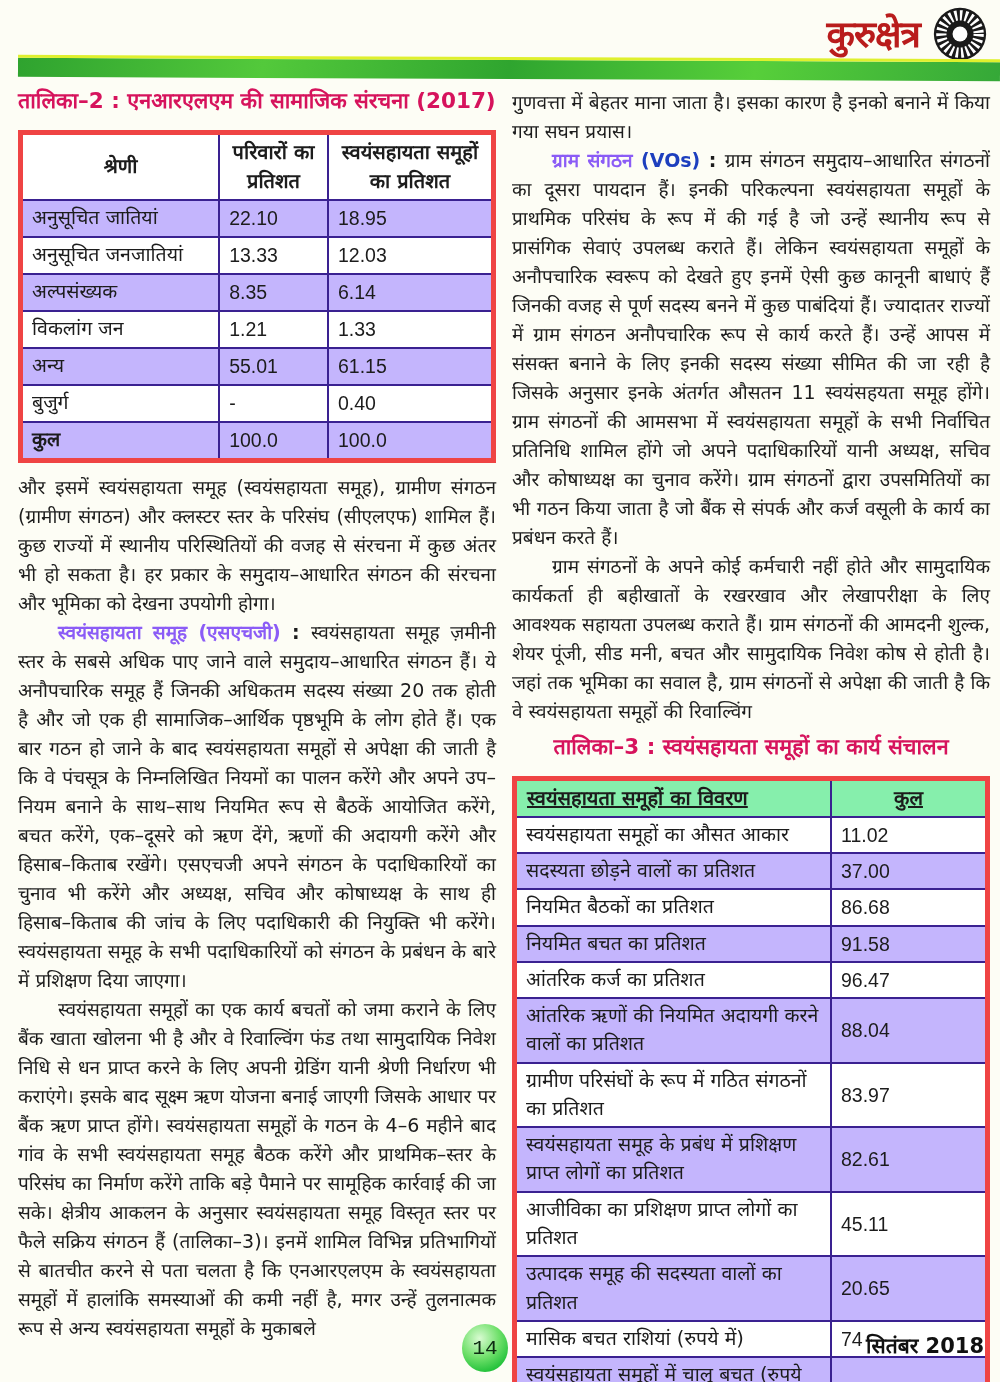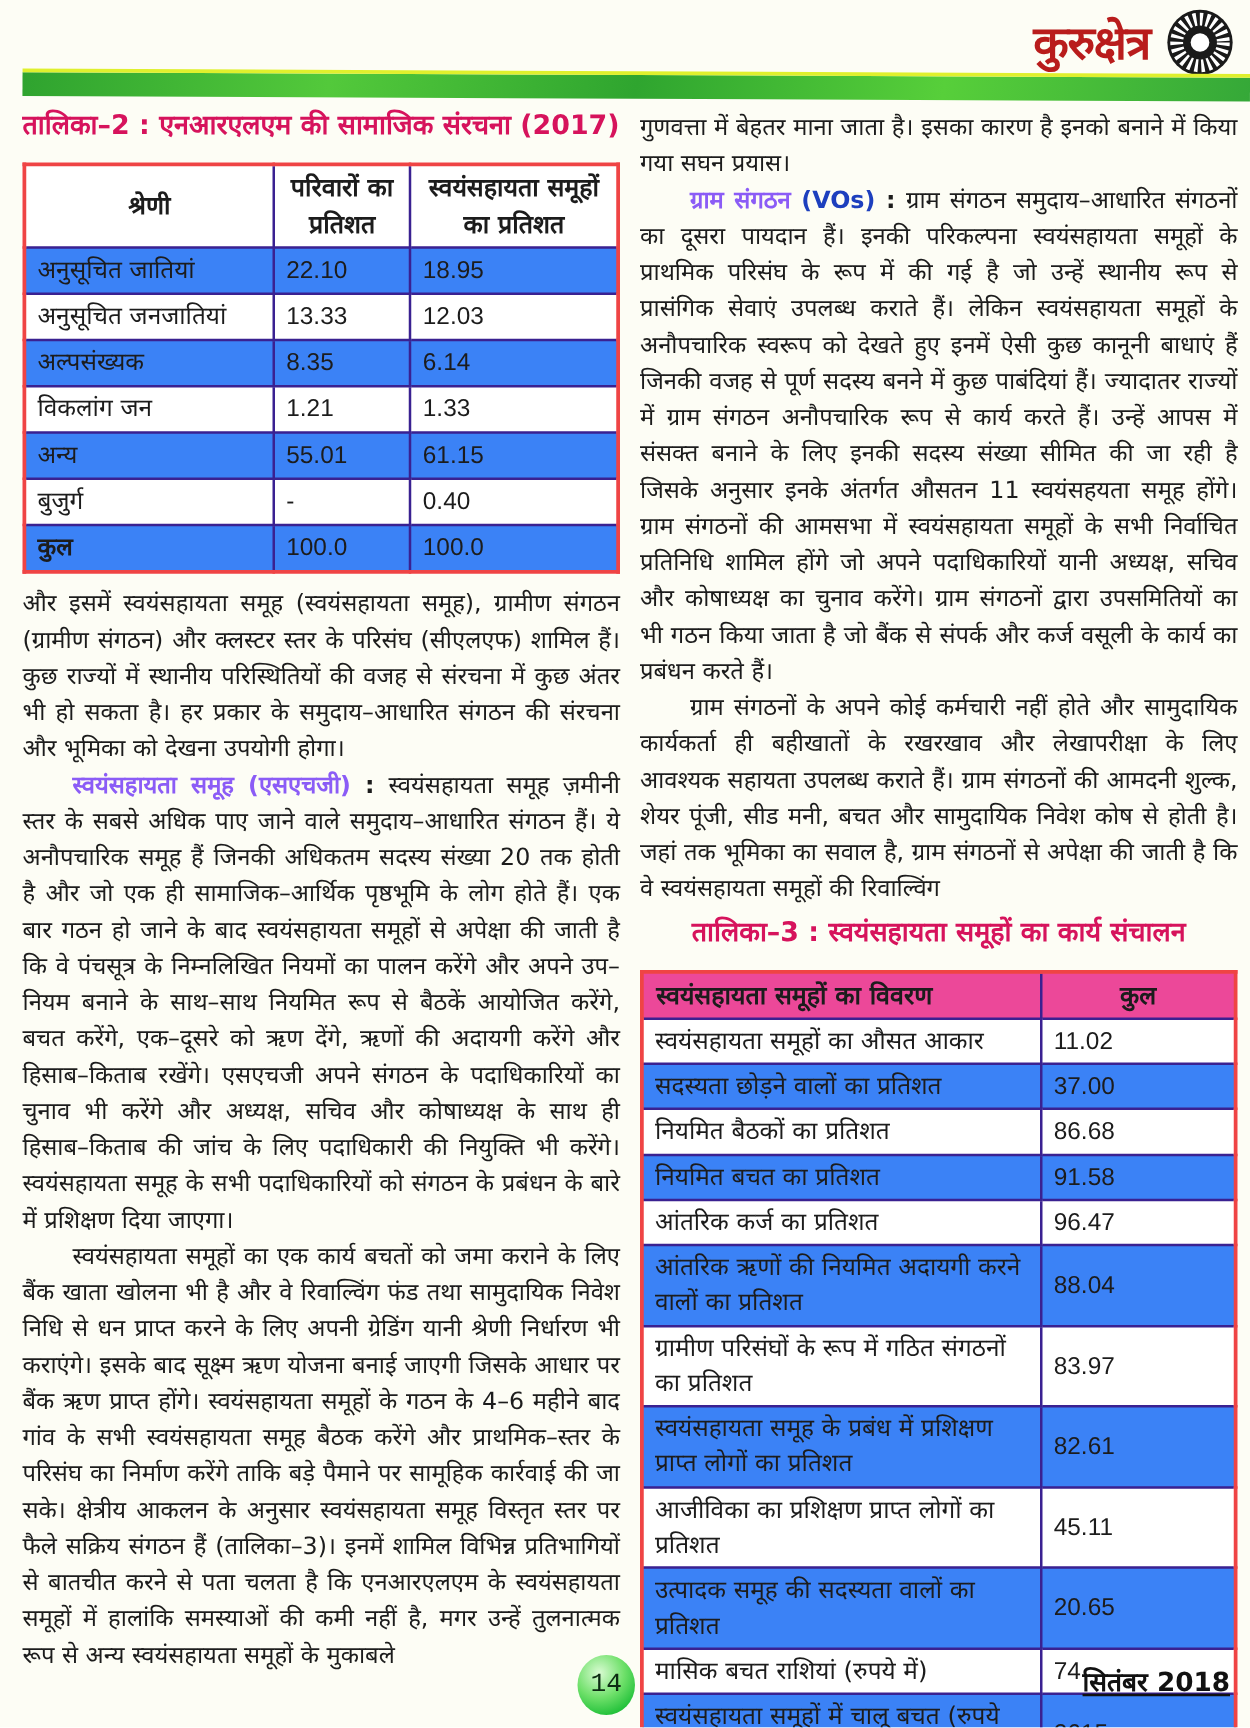--- a/index.html
+++ b/index.html
@@ -22,52 +22,52 @@
 
   
   .col { position:absolute; top:88px; width:478px; }
   .col.left  { left:18px; }
   .col.right { left:512px; }
 
   .table-title { color:#d6135c; font-size:21.5px; font-weight:bold; margin:0 0 6px 0; line-height:1.2; }
   .table-title.center { text-align:center; margin-top:8px; }
 
   
-  table.data-table { width:100%; border-collapse:collapse; border:3px solid #ef4444; background:#fff;margin-top:16px; }
+  table.data-table { width:100%; border-collapse:collapse; border:5px solid #ef4444; background:#fff;margin-top:16px; }
   table.data-table th, table.data-table td { border:2px solid #3a2191; padding:3px 9px; vertical-align:middle; }
   table.data-table th { font-weight:bold; font-size:20px; text-align:center; line-height:1.45; }
   table.data-table td { font-size:19.5px; line-height:1.45; }
-  tr.pink { background:#3b82f6; }
+  tr.pink { background:#c4b5fd; }
   td.num { font-family:Liberation Sans, sans-serif; font-size:20.5px; }
   .t2 th:nth-child(1){ width:42%; }
   .t2 th:nth-child(2){ width:23%; }
   .t2 th:nth-child(3){ width:35%; }
   .t2 td { height:29px; }
   .t2 tbody tr:last-child td:first-child { font-weight:bold; }
   .t3 th:nth-child(1){ text-align:left; padding-left:10px; }
   .t3 th:nth-child(2), .t3 td:nth-child(2){ width:135px; }
-  .t3 thead tr { background:#ec4899; }
+  .t3 thead tr { background:#86efac;text-decoration:underline; }
   .t3 td { padding-top:5px; padding-bottom:5px; }
 
   
   .para { margin:0; text-align:justify; font-size:19px; line-height:29px; text-indent:40px; }
   .para.noindent { text-indent:0; }
   .para.after-table { margin-top:10px; }
   .inline-head { font-weight:bold; }
   .purple { color:#8b5cf6; }
   .blue { color:#1d3fbe; }
 
   
   .page-badge {
     position:absolute; left:462px; top:1324px; width:46px; height:48px; border-radius:50%;
     background:radial-gradient(circle at 38% 30%, #d9fbd2, #6fe06a 45%, #22c13a 78%, #12a62c);
     display:flex; align-items:center; justify-content:center;
     font-family:Liberation Mono, monospace; font-size:21px; color:#0d2b12;
   }
-  .issue-date { position:absolute; right:16px; top:1331px; font-size:21px; font-weight:bold; color:#111;text-decoration:underline; }
+  .issue-date { position:absolute; right:16px; top:1331px; font-size:21px; font-weight:bold; color:#111; }
 </style>
 </head>
 <body>
 
 <div class="page">
 
   <div class="masthead">
     <span class="logo-text">कुरुक्षेत्र</span>
     <svg class="logo-mark" viewBox="0 0 60 60" aria-hidden="true">
       <circle cx="30" cy="30" r="28" fill="#1a1a1a"></circle>

